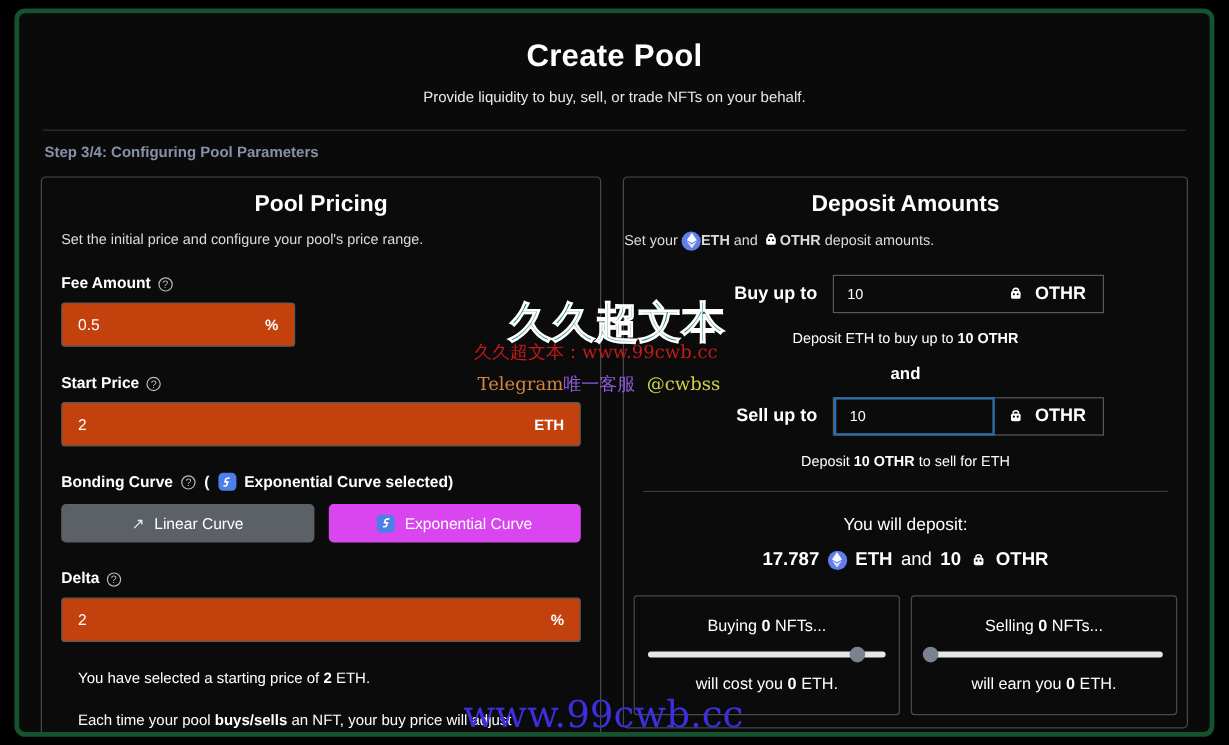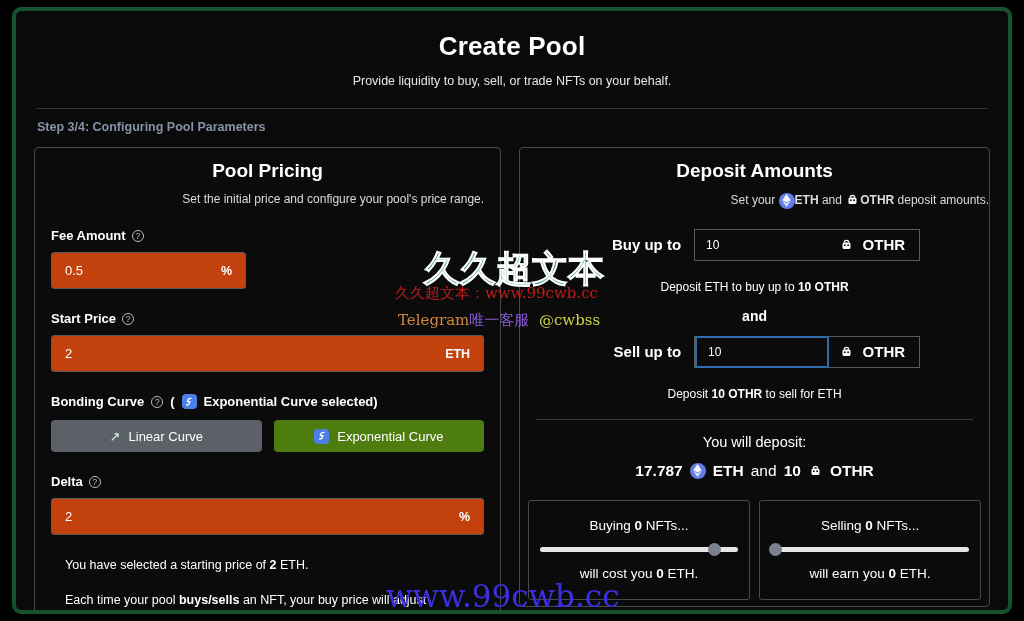--- a/index.html
+++ b/index.html
@@ -74,36 +74,36 @@
   .panel-left  { width: 470px; height: 572px; padding: 12px 16px 0 16px; }
   .panel-right { width: 474px; height: 460px; padding: 12px 0 0 0; }
 
   .panel-title {
     text-align: center;
     color: #ffffff;
     font-size: 19px;
     font-weight: bold;
   }
   .panel-sub {
-    text-align: right;
+    text-align: left;
     color: #dcdcdc;
     font-size: 12px;
     margin-top: 10px;
   }
 
   
   .field-label {
     color: #ffffff;
     font-size: 13px;
     font-weight: bold;
     display: flex;
     align-items: center;
     gap: 6px;
   }
-  .field-label.mt1 { margin-top: 22px; }
+  .field-label.mt1 { margin-top: 22px; align-items: flex-end; }
   .help-icon {
     display: inline-block;
     width: 12px; height: 12px;
     border: 1px solid #b9b9b9;
     border-radius: 50%;
     color: #b9b9b9;
     font-size: 9px;
     line-height: 10px;
     text-align: center;
     font-weight: normal;
@@ -165,21 +165,21 @@
     display: flex;
     align-items: center;
     justify-content: center;
     gap: 8px;
     font-size: 13px;
     color: #ffffff;
     cursor: pointer;
     border: none;
   }
   .curve-btn.inactive { background: #5b6166; }
-  .curve-btn.active   { background: #4d7c0f; }
+  .curve-btn.active   { background: #d946ef; }
 
   .arrow-icon { color: #d6f2ef; font-size: 13px; }
 
   .note-area { margin-top: 20px; padding: 0 14px; }
   .note {
     color: #ffffff;
     font-size: 12.5px;
     line-height: 20px;
   }
   .note + .note { margin-top: 15px; }
@@ -247,42 +247,42 @@
     gap: 9px;
     padding: 0 14px 0 10px;
     color: #ffffff;
     font-size: 15px;
     font-weight: bold;
   }
   .amount-hint {
     text-align: center;
     color: #ffffff;
     font-size: 12px;
-    margin-top: 19px;
+    margin-top: 14px;
   }
   .amount-hint b { font-weight: bold; }
   .and-word {
     text-align: center;
     color: #ffffff;
     font-size: 14px;
     font-weight: bold;
     margin-top: 14px;
   }
 
   .right-divider {
     margin: 18px 16px 0 16px;
     height: 1px;
     background: #3a3a3a;
   }
 
   .deposit-title {
     text-align: center;
     color: #ffffff;
     font-size: 14.5px;
-    margin-top: 14px;
+    margin-top: 20px;
   }
   .deposit-sum {
     text-align: center;
     color: #ffffff;
     font-size: 15.5px;
     font-weight: bold;
     margin-top: 12px;
     display: flex;
     align-items: center;
     justify-content: center;

